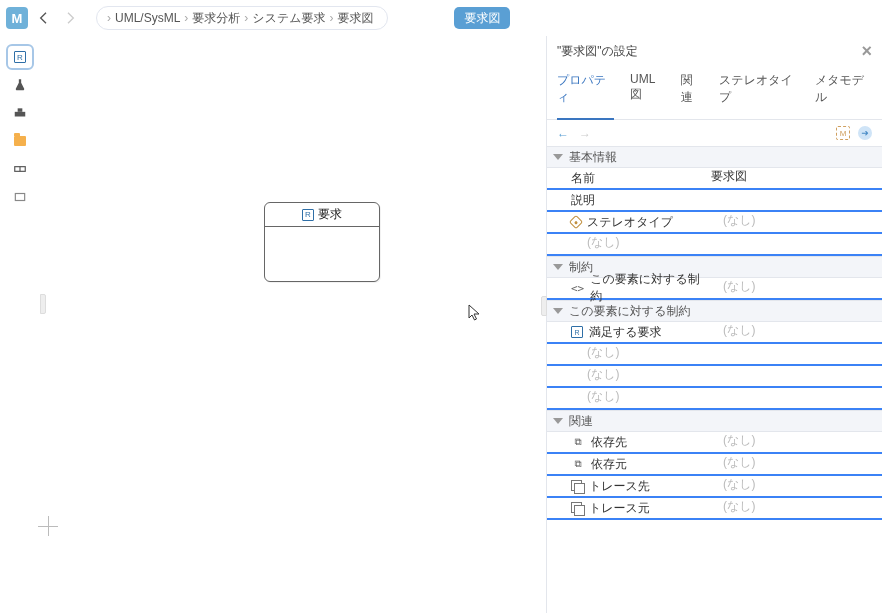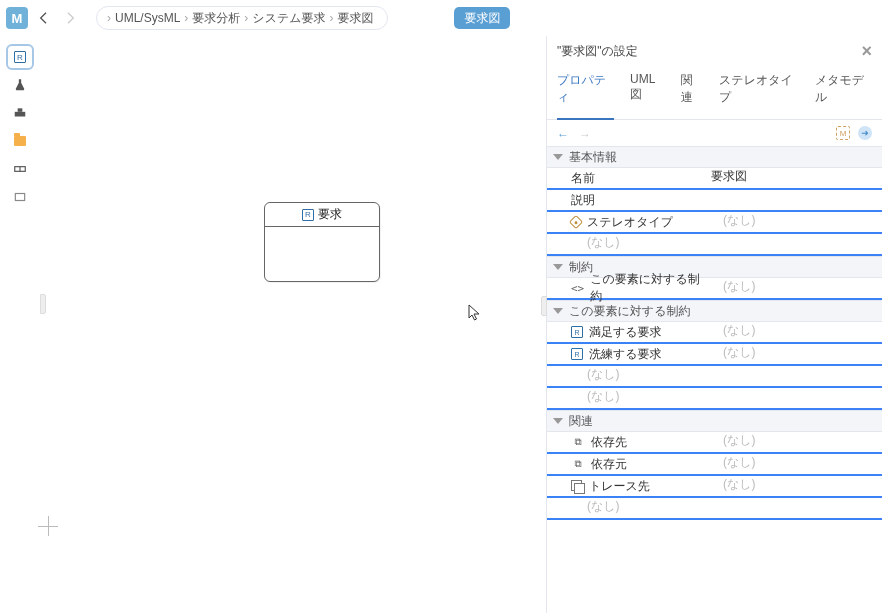--- a/index.html
+++ b/index.html
@@ -202,24 +202,20 @@
           <span>この要素に対する制約</span>
         </div>
         <div class="row">
           <div class="label">
             <div class="ic rbox">R</div>
             <span>満足する要求</span>
           </div>
           <div class="value placeholder">(なし)</div>
         </div>
         <div class="row">
-          <div class="label">
-            <div class="ic rbox">R</div>
-            <span>洗練する要求</span>
-          </div>
           <div class="value placeholder">(なし)</div>
         </div>
         <div class="row">
           <div class="value placeholder">(なし)</div>
         </div>
         <div class="row">
           <div class="value placeholder">(なし)</div>
         </div>
         <div class="sec-head">
           <span class="tri"></span>
@@ -240,17 +236,21 @@
           <div class="value placeholder">(なし)</div>
         </div>
         <div class="row">
           <div class="label">
             <div class="ic stack"></div>
             <span>トレース先</span>
           </div>
           <div class="value placeholder">(なし)</div>
         </div>
         <div class="row">
+          <div class="label">
+            <div class="ic stack"></div>
+            <span>トレース元</span>
+          </div>
           <div class="value placeholder">(なし)</div>
         </div>
       </div>
   </div>
 </div>
 
 </body></html>

